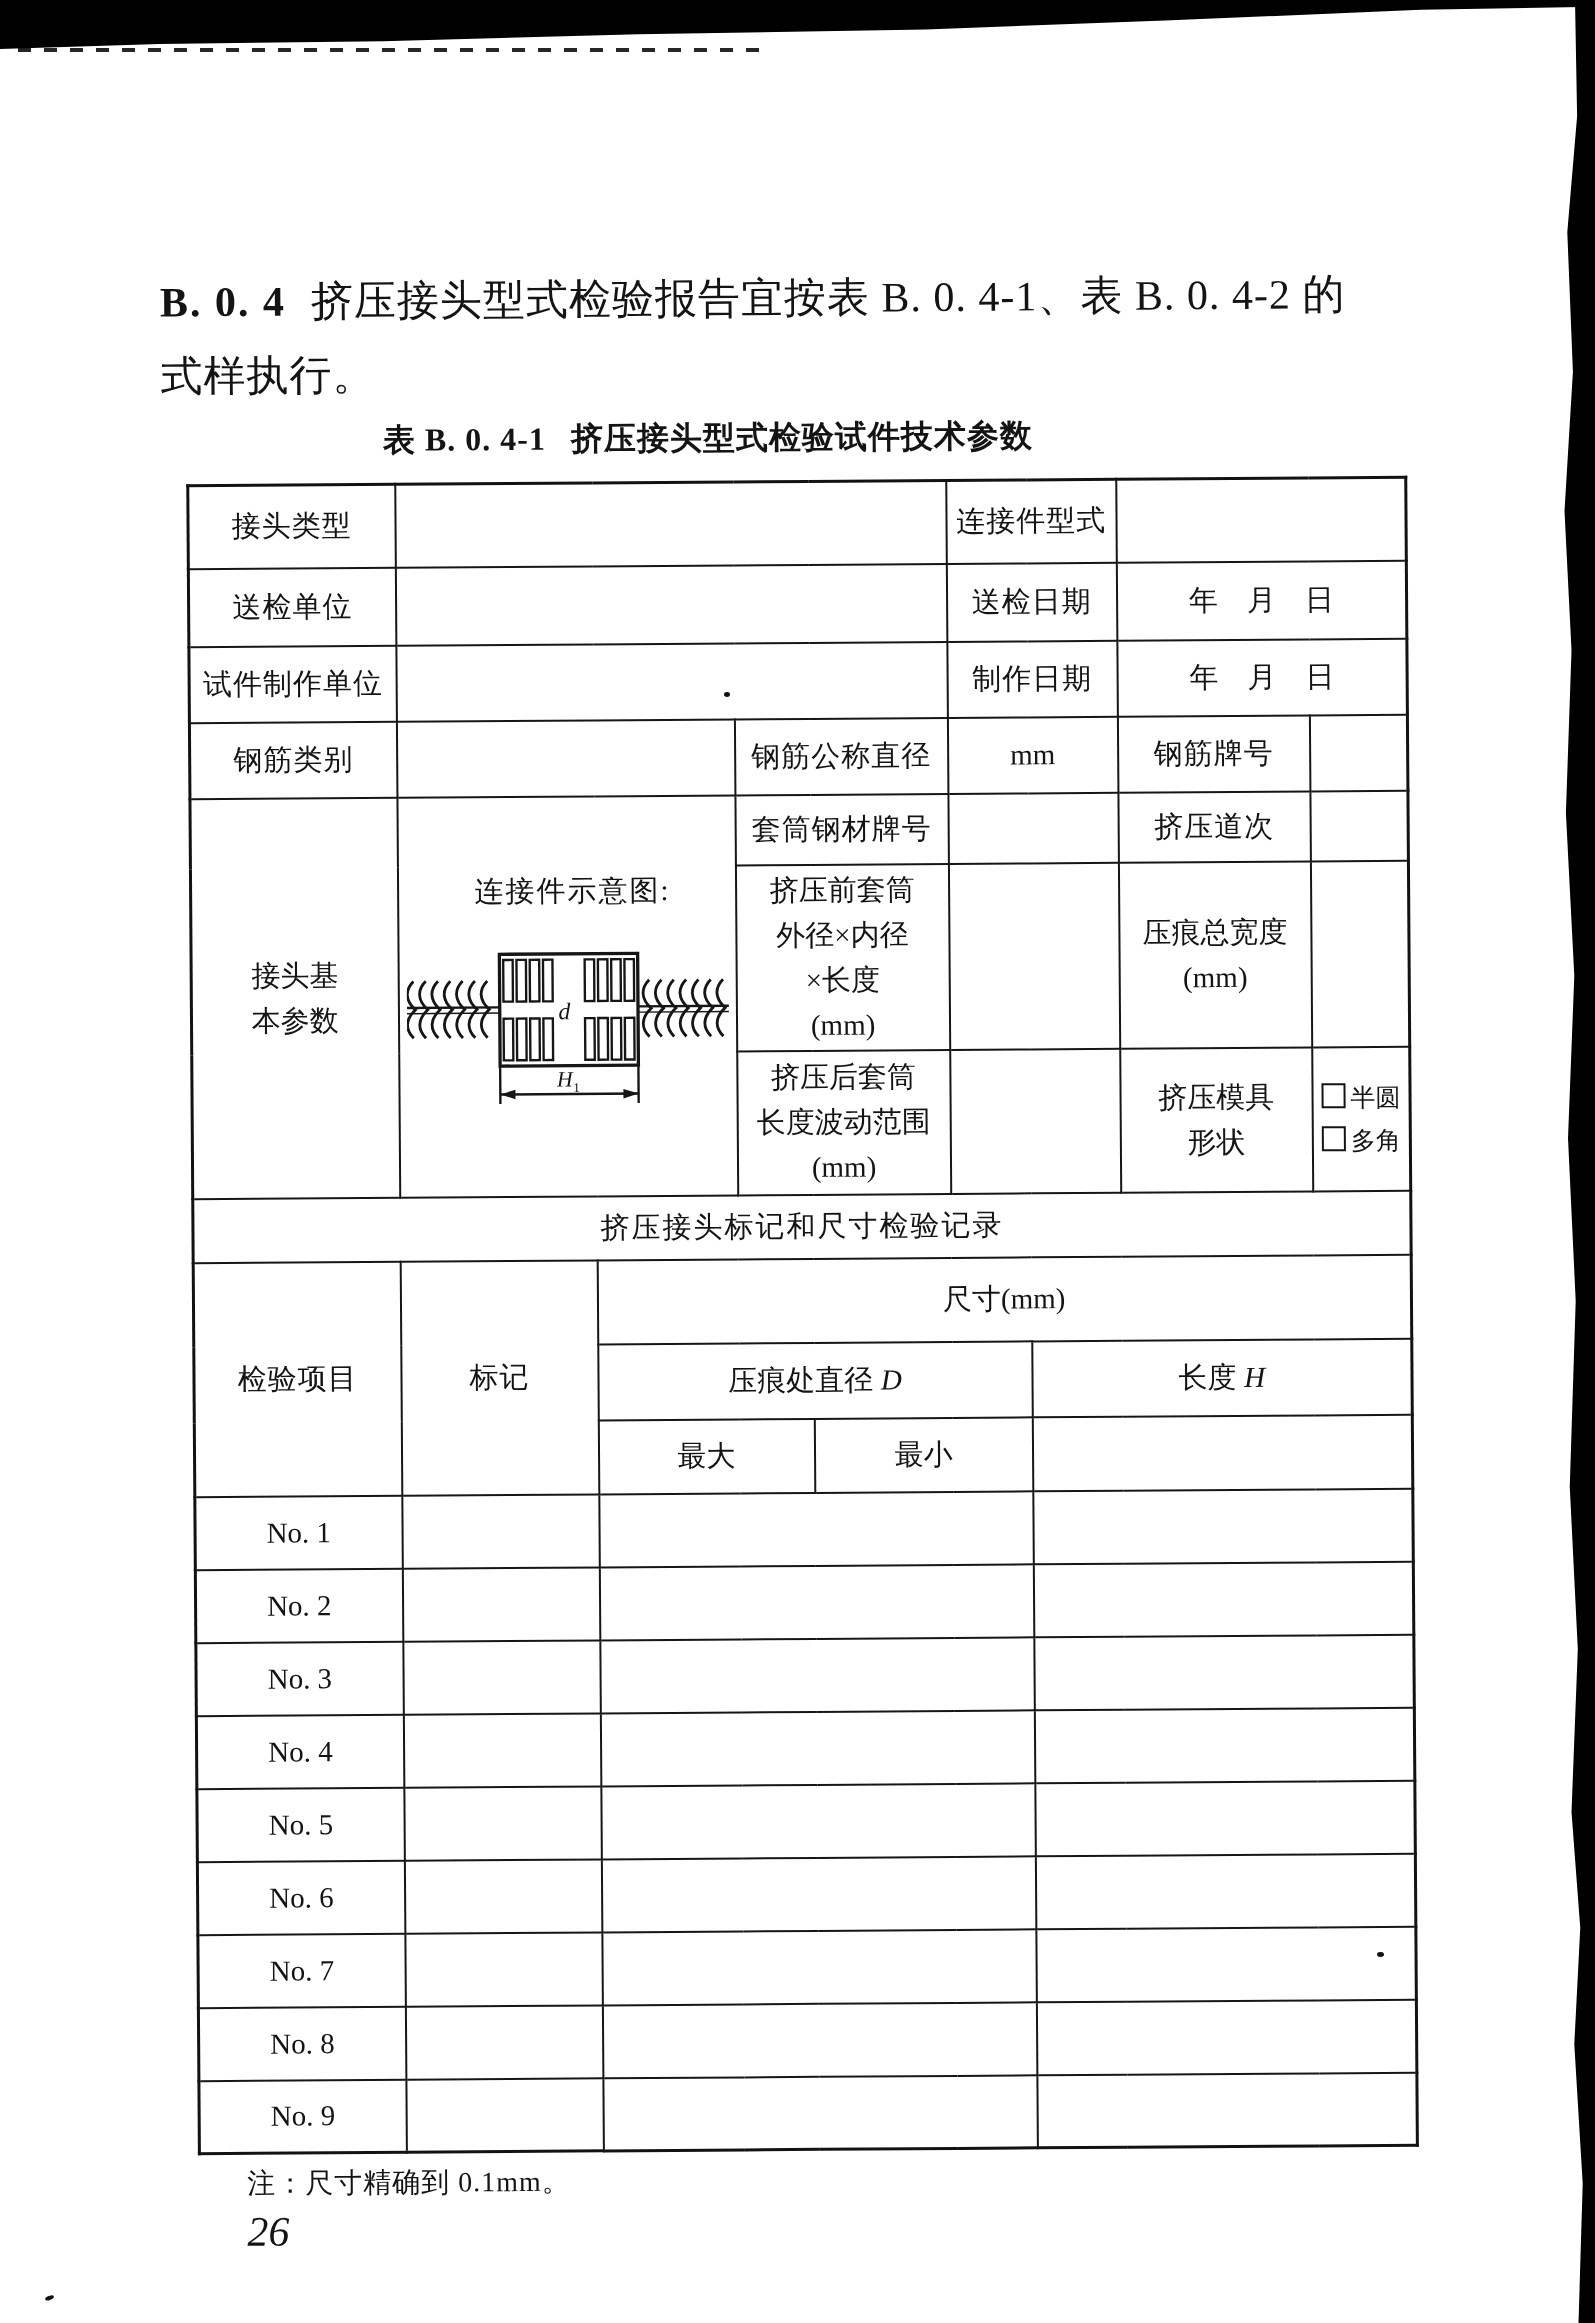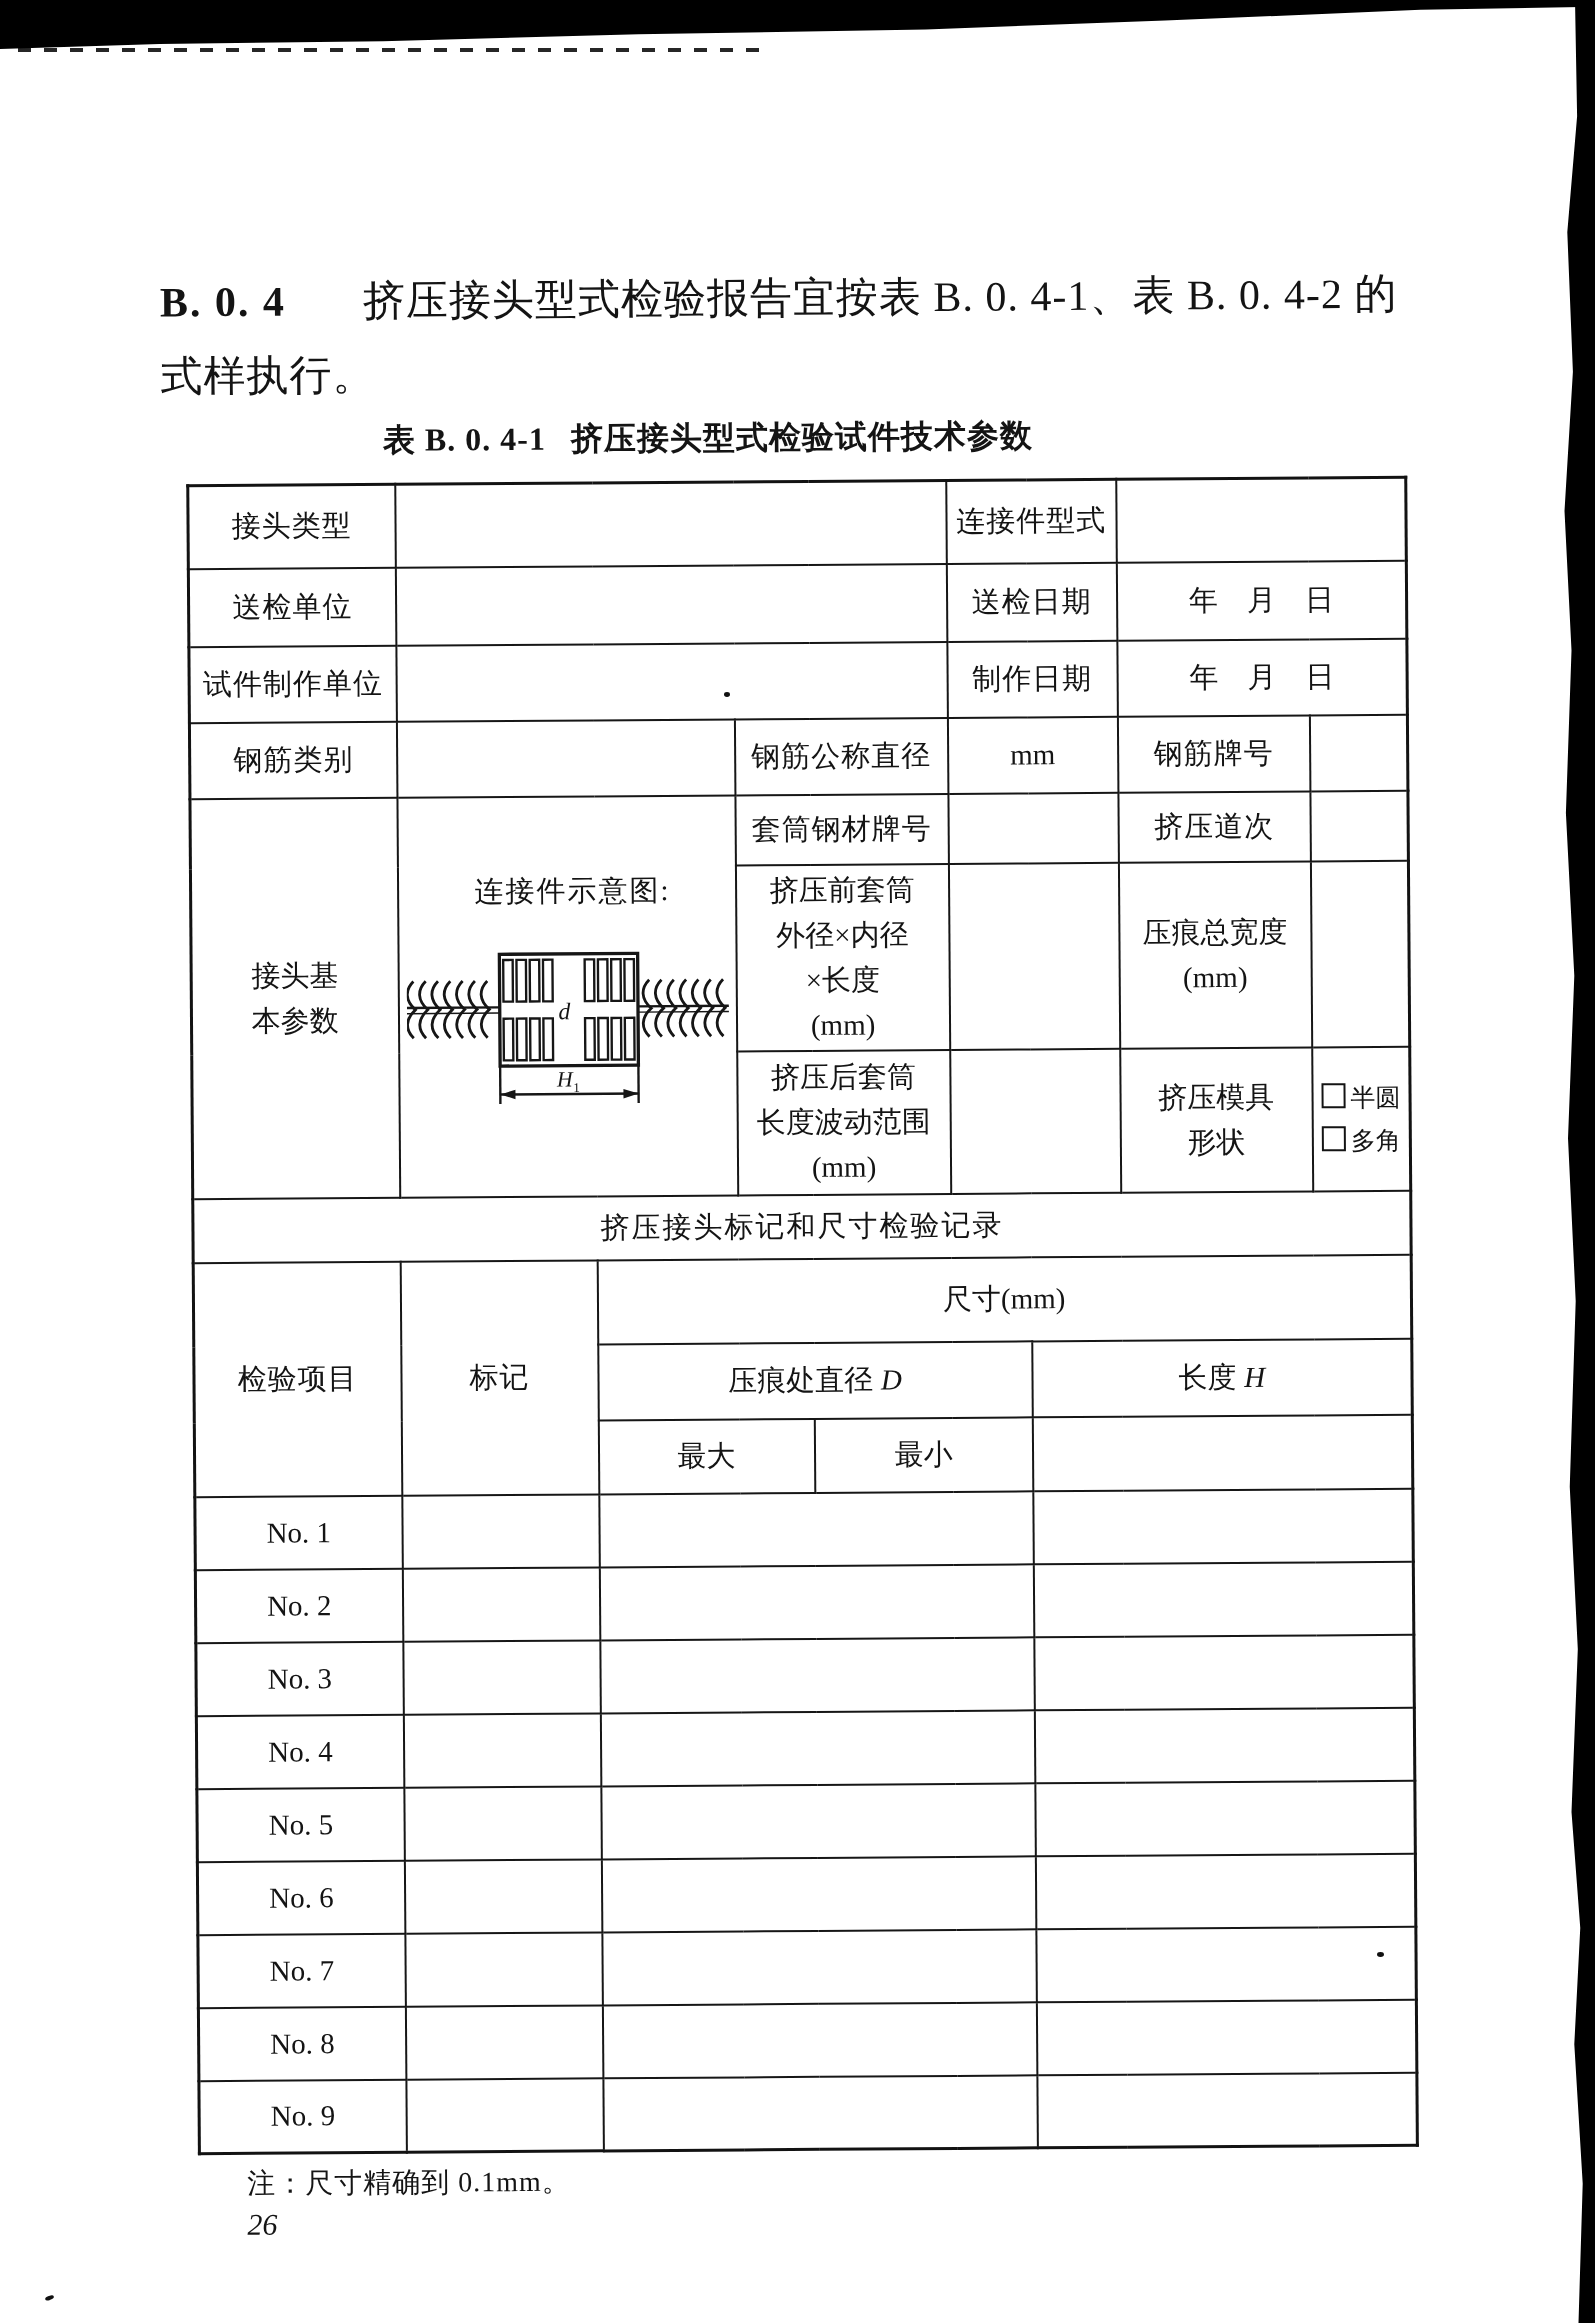--- a/index.html
+++ b/index.html
@@ -21,21 +21,21 @@
     position:absolute;top:0;right:0;width:35px;height:2323px;background:#000;
     clip-path:polygon(100% 0,100% 100%,50% 100%,62% 94%,38% 88%,55% 83%,30% 78%,48% 71%,25% 64%,42% 56%,20% 49%,38% 42%,14% 35%,30% 28%,10% 22%,34% 16%,18% 10%,46% 5%,40% 0);
   }
   .dot{position:absolute;background:#111;border-radius:50%;}
   .dot1{left:724px;top:692px;width:5.9px;height:4.9px;}
   .dot2{left:1377px;top:1952px;width:6.8px;height:4.9px;}
   .dot3{left:45px;top:2296px;width:8.8px;height:3.9px;transform:rotate(-20deg);}
   
   .sheet{position:absolute;left:0;top:0;width:1596px;height:2323px;transform:rotate(-0.4deg);}
   .heading{position:absolute;left:166px;top:261px;width:1307px;font-size:42px;line-height:74px;letter-spacing:1px;}
-  .heading .num{font-weight:bold;margin-right:77px;letter-spacing:2px;}
+  .heading .num{font-weight:bold;margin-right:25px;letter-spacing:2px;}
   .caption{position:absolute;left:191px;top:416px;width:1044px;text-align:center;font-size:32px;font-weight:bold;letter-spacing:1px;}
   .caption .cap-no{margin-right:25px;}
   
   .formtable{
     position:absolute;left:191px;top:480px;width:1217px;
     border-collapse:collapse;table-layout:fixed;
     font-size:29px;
   }
   .formtable td{
     border:2.9px solid #161616;text-align:center;vertical-align:middle;
@@ -44,21 +44,21 @@
   .formtable{border:3.9px solid #121212;}
   .lbl{letter-spacing:1px;}
   .stack{line-height:45px;}
   .diagram-cell{vertical-align:top;text-align:left;padding:45px 0 0 13.7px;}
   .diagram-label{font-size:29px;letter-spacing:2px;margin:0 0 17.6px 11.7px;}
   .cbx-cell{text-align:left;padding-left:5.9px;font-size:25px;line-height:43px;white-space:nowrap;}
   .cbx{display:inline-block;width:20.5px;height:20.5px;border:2.4px solid #141414;margin-right:4.9px;vertical-align:-2px;background:#fff;}
   .varlet{font-style:italic;font-family:"Liberation Serif","DejaVu Serif",serif;margin-left:7.8px;}
   .section-row td{letter-spacing:2px;}
   .note{position:absolute;left:240px;top:2161px;font-size:28px;letter-spacing:1px;}
-  .pageno{position:absolute;left:240px;top:2204px;font-size:30px;font-style:italic;}
+  .pageno{position:absolute;left:240px;top:2204px;font-size:42px;font-style:italic;}
   svg text{fill:#141414;}
 </style>
 </head>
 <body>
 
 <div class="scan-top-band"></div>
 <div class="scan-speckle"></div>
 <div class="scan-right-strip"></div>
 <div class="dot dot1"></div>
 <div class="dot dot2"></div>

